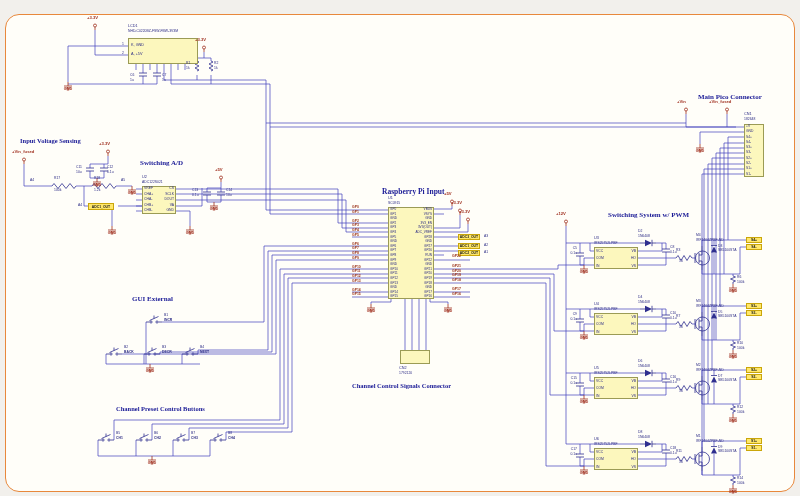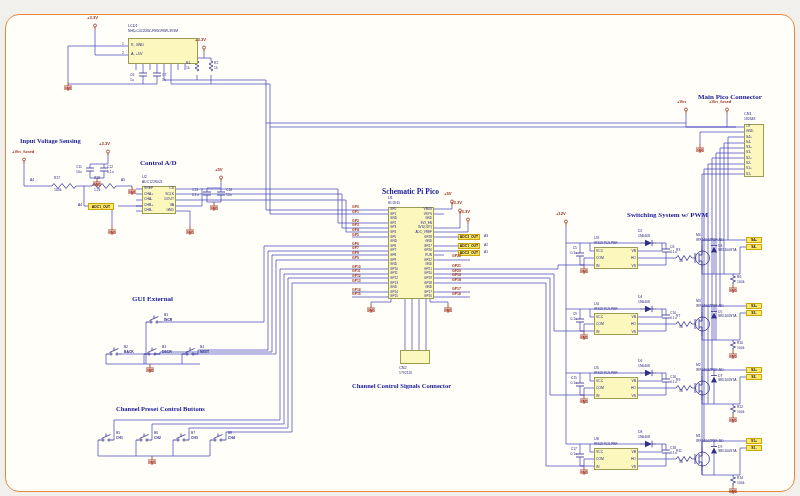--- a/index.html
+++ b/index.html
@@ -171,27 +171,27 @@
     </svg>
 
 
   <div class="ybox" style="left:128px;top:38px;width:70px;height:26px;"></div>
   <div class="ybox" style="left:142px;top:186px;width:34px;height:28px;"></div>
   <div class="ybox" style="left:388px;top:207px;width:46px;height:92px;"></div>
   <div class="ybox" style="left:744px;top:124px;width:20px;height:53px;"></div>
   <div class="ybox" style="left:400px;top:350px;width:30px;height:14px;"></div>
 
   <div class="t st" style="left:20px;top:138px;font-size:6.5px;">Input Voltage Sensing</div>
-  <div class="t st" style="left:140px;top:160px;">Control A/D</div>
-  <div class="t st big" style="left:382px;top:188px;">Schematic Pi Pico</div>
+  <div class="t st" style="left:140px;top:160px;">Switching A/D</div>
+  <div class="t st big" style="left:382px;top:188px;">Raspberry Pi Input</div>
   <div class="t st" style="left:132px;top:296px;">GUI External</div>
   <div class="t st" style="left:116px;top:406px;font-size:6.5px;">Channel Preset Control Buttons</div>
   <div class="t st" style="left:352px;top:383px;font-size:6.5px;">Channel Control Signals Connector</div>
   <div class="t st" style="left:698px;top:94px;">Main Pico Connector</div>
-  <div class="t st" style="left:608px;top:212px;margin-left:19px;">Switching System w/ PWM</div>
+  <div class="t st" style="left:608px;top:212px;">Switching System w/ PWM</div>
 
   <div class="t ref" style="left:128px;top:25px;">LCD1</div>
   <div class="t rf" style="left:128px;top:29.5px;">NHD-C0220BZ-FSW-FBW-3V3M</div>
   <div class="pincol rh9" style="left:131px;top:41px;width:60px;">
       <span>K, GND</span>
       <span>A, +5V</span>
     </div>
   <div class="t rf" style="left:122px;top:43px;">1</div>
   <div class="t rf" style="left:122px;top:52px;">2</div>
   <div class="t rf" style="left:186px;top:62px;">R1</div>

